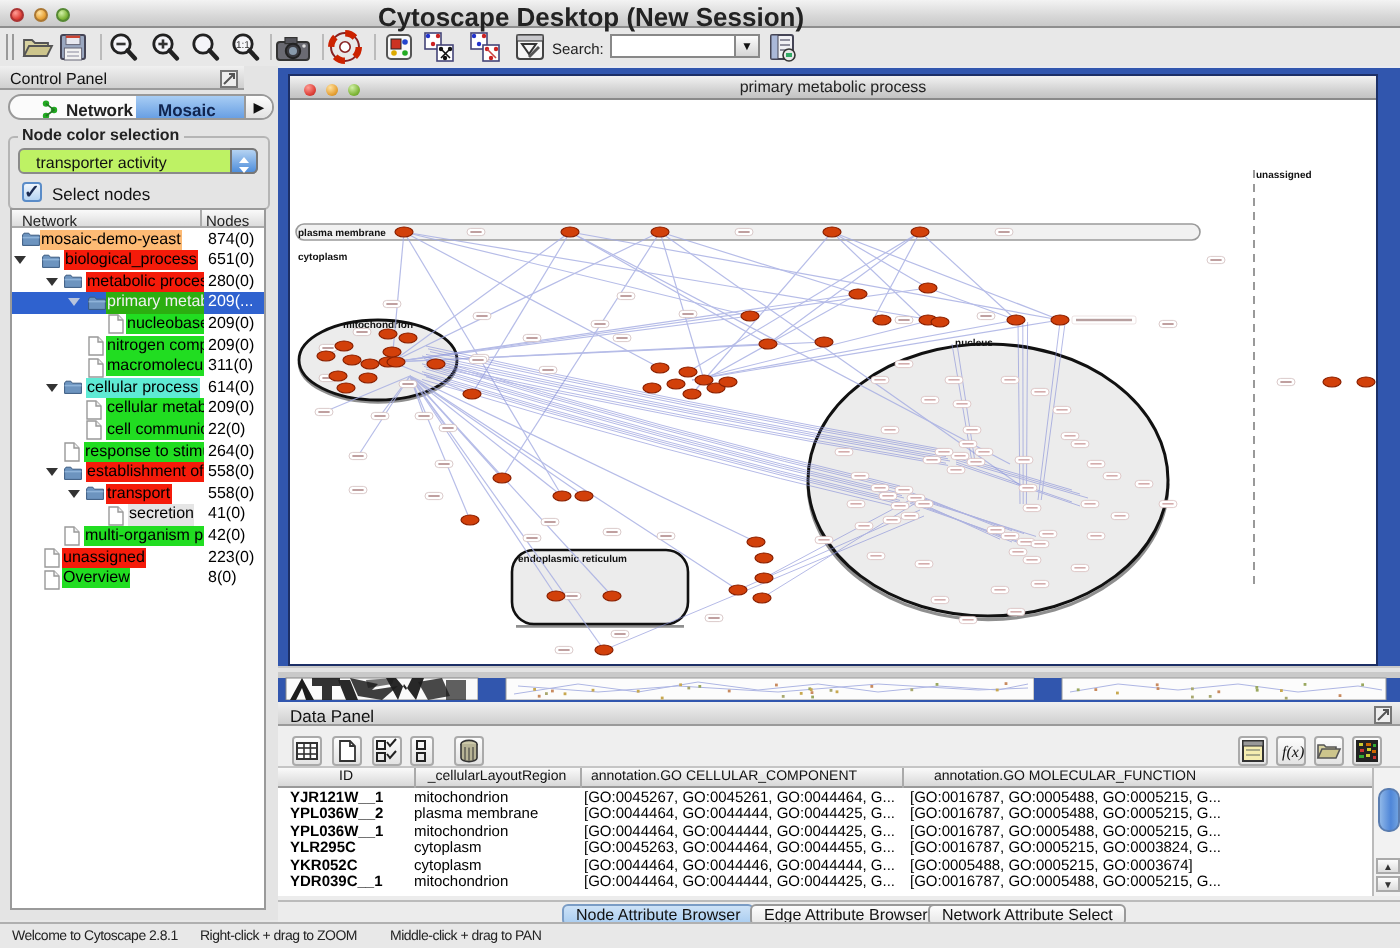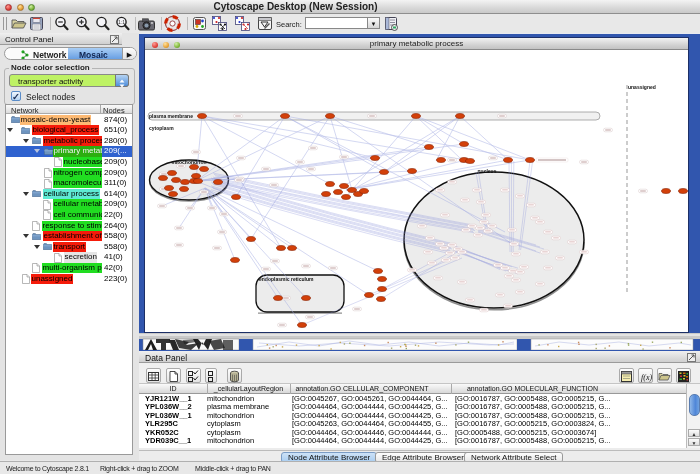--- a/index.html
+++ b/index.html
@@ -2,21 +2,21 @@
 <html><head><meta charset="utf-8">
 <style>
 * { margin:0; padding:0; box-sizing:border-box; }
 html,body { width:700px; height:474px; overflow:hidden; }
 body { font-family:"Liberation Sans", sans-serif; background:#e8e8e8; position:relative; -webkit-font-smoothing:antialiased; }
 .abs { position:absolute; }
 #titlebar { left:0; top:0; width:700px; height:14px;
   background:linear-gradient(#f3f3f3,#d8d8d8 60%,#c9c9c9);
   border-bottom:1px solid #8e8e8e; }
 .tl { position:absolute; top:3.5px; width:7px; height:7px; border-radius:50%; }
-#titletext { left:0; top:1px; width:591px; text-align:center; font-size:10px; font-weight:bold; color:#222; }
+#titletext { left:0; top:1px; width:591px; text-align:center; font-size:13px; font-weight:bold; color:#222; }
 #searchlbl { font-size:7.5px; color:#222; top:19.5px; left:276px; }
 #searchbox { left:305px; top:17px; width:63px; height:12px; background:#fff; border:1px solid #888; }
 #searchdrop { left:367px; top:17px; width:13px; height:12px; background:linear-gradient(#fcfcfc,#d5d5d5); border:1px solid #888; font-size:6px; text-align:center; color:#111; line-height:12px; }
 
 #cpanel { left:0; top:33px; width:139px; height:427px; background:#e4e4e4; }
 #cphead { left:0; top:0; width:122px; height:12px; background:linear-gradient(#f0f0f0,#cfcfcf); border-bottom:1px solid #9a9a9a; }
 #cphead span { position:absolute; left:5px; top:2px; font-size:8px; color:#111; }
 #tabbar { left:4px; top:14px; width:133px; height:13px; background:#fbfbfb; border:1px solid #999; border-radius:7px; overflow:hidden; }
 #tab-mosaic { position:absolute; left:63px; top:0; width:56px; height:13px; background:linear-gradient(#a8cdf4,#5d97e0); }
 .tabtxt { position:absolute; top:1.5px; font-size:8.5px; font-weight:bold; color:#222; }
@@ -345,20 +345,28 @@
 <span class="tlab" style="left:36px;max-width:60px;background:#21dd21">multi-organism pro</span>
 <span class="tcount">42(0)</span>
 </div>
 <div class="trow" style="top:168.5px;">
 <svg class="tfilesvg" style="position:absolute;left:16px;top:0.5px" width="8" height="10" viewBox="0 0 8 10">
           <path d="M0.5 0.5 L5 0.5 L7.5 3 L7.5 9.5 L0.5 9.5 Z" fill="#fff" stroke="#999" stroke-width="0.7"></path>
           <path d="M5 0.5 L5 3 L7.5 3" fill="#eee" stroke="#999" stroke-width="0.7"></path>
         </svg>
 <span class="tlab" style="left:25px;max-width:71px;background:#f51b0a">unassigned</span>
 <span class="tcount">223(0)</span>
+</div>
+<div class="trow" style="top:179.1px;">
+<svg class="tfilesvg" style="position:absolute;left:16px;top:0.5px" width="8" height="10" viewBox="0 0 8 10">
+          <path d="M0.5 0.5 L5 0.5 L7.5 3 L7.5 9.5 L0.5 9.5 Z" fill="#fff" stroke="#999" stroke-width="0.7"></path>
+          <path d="M5 0.5 L5 3 L7.5 3" fill="#eee" stroke="#999" stroke-width="0.7"></path>
+        </svg>
+<span class="tlab" style="left:25px;max-width:71px;background:#21dd21">Overview</span>
+<span class="tcount">8(0)</span>
 </div>
 </div>
   </div>
 <div id="desktop" class="abs">
 <div style="position:absolute;left:0;top:0;width:561px;height:1px;background:#e8eaf0"></div>
 <div id="netwin">
 <div id="nettitle">
  <div class="ntl" style="left:7px; background:radial-gradient(circle at 35% 30%,#ff9d96,#e0443c 60%,#b02018);"></div>
  <div class="ntl" style="left:18px; background:radial-gradient(circle at 35% 30%,#ffe2a0,#e8a43a 60%,#c07d10);"></div>
  <div class="ntl" style="left:29px; background:radial-gradient(circle at 35% 30%,#d2f0a8,#82b83c 60%,#55901a);"></div>

